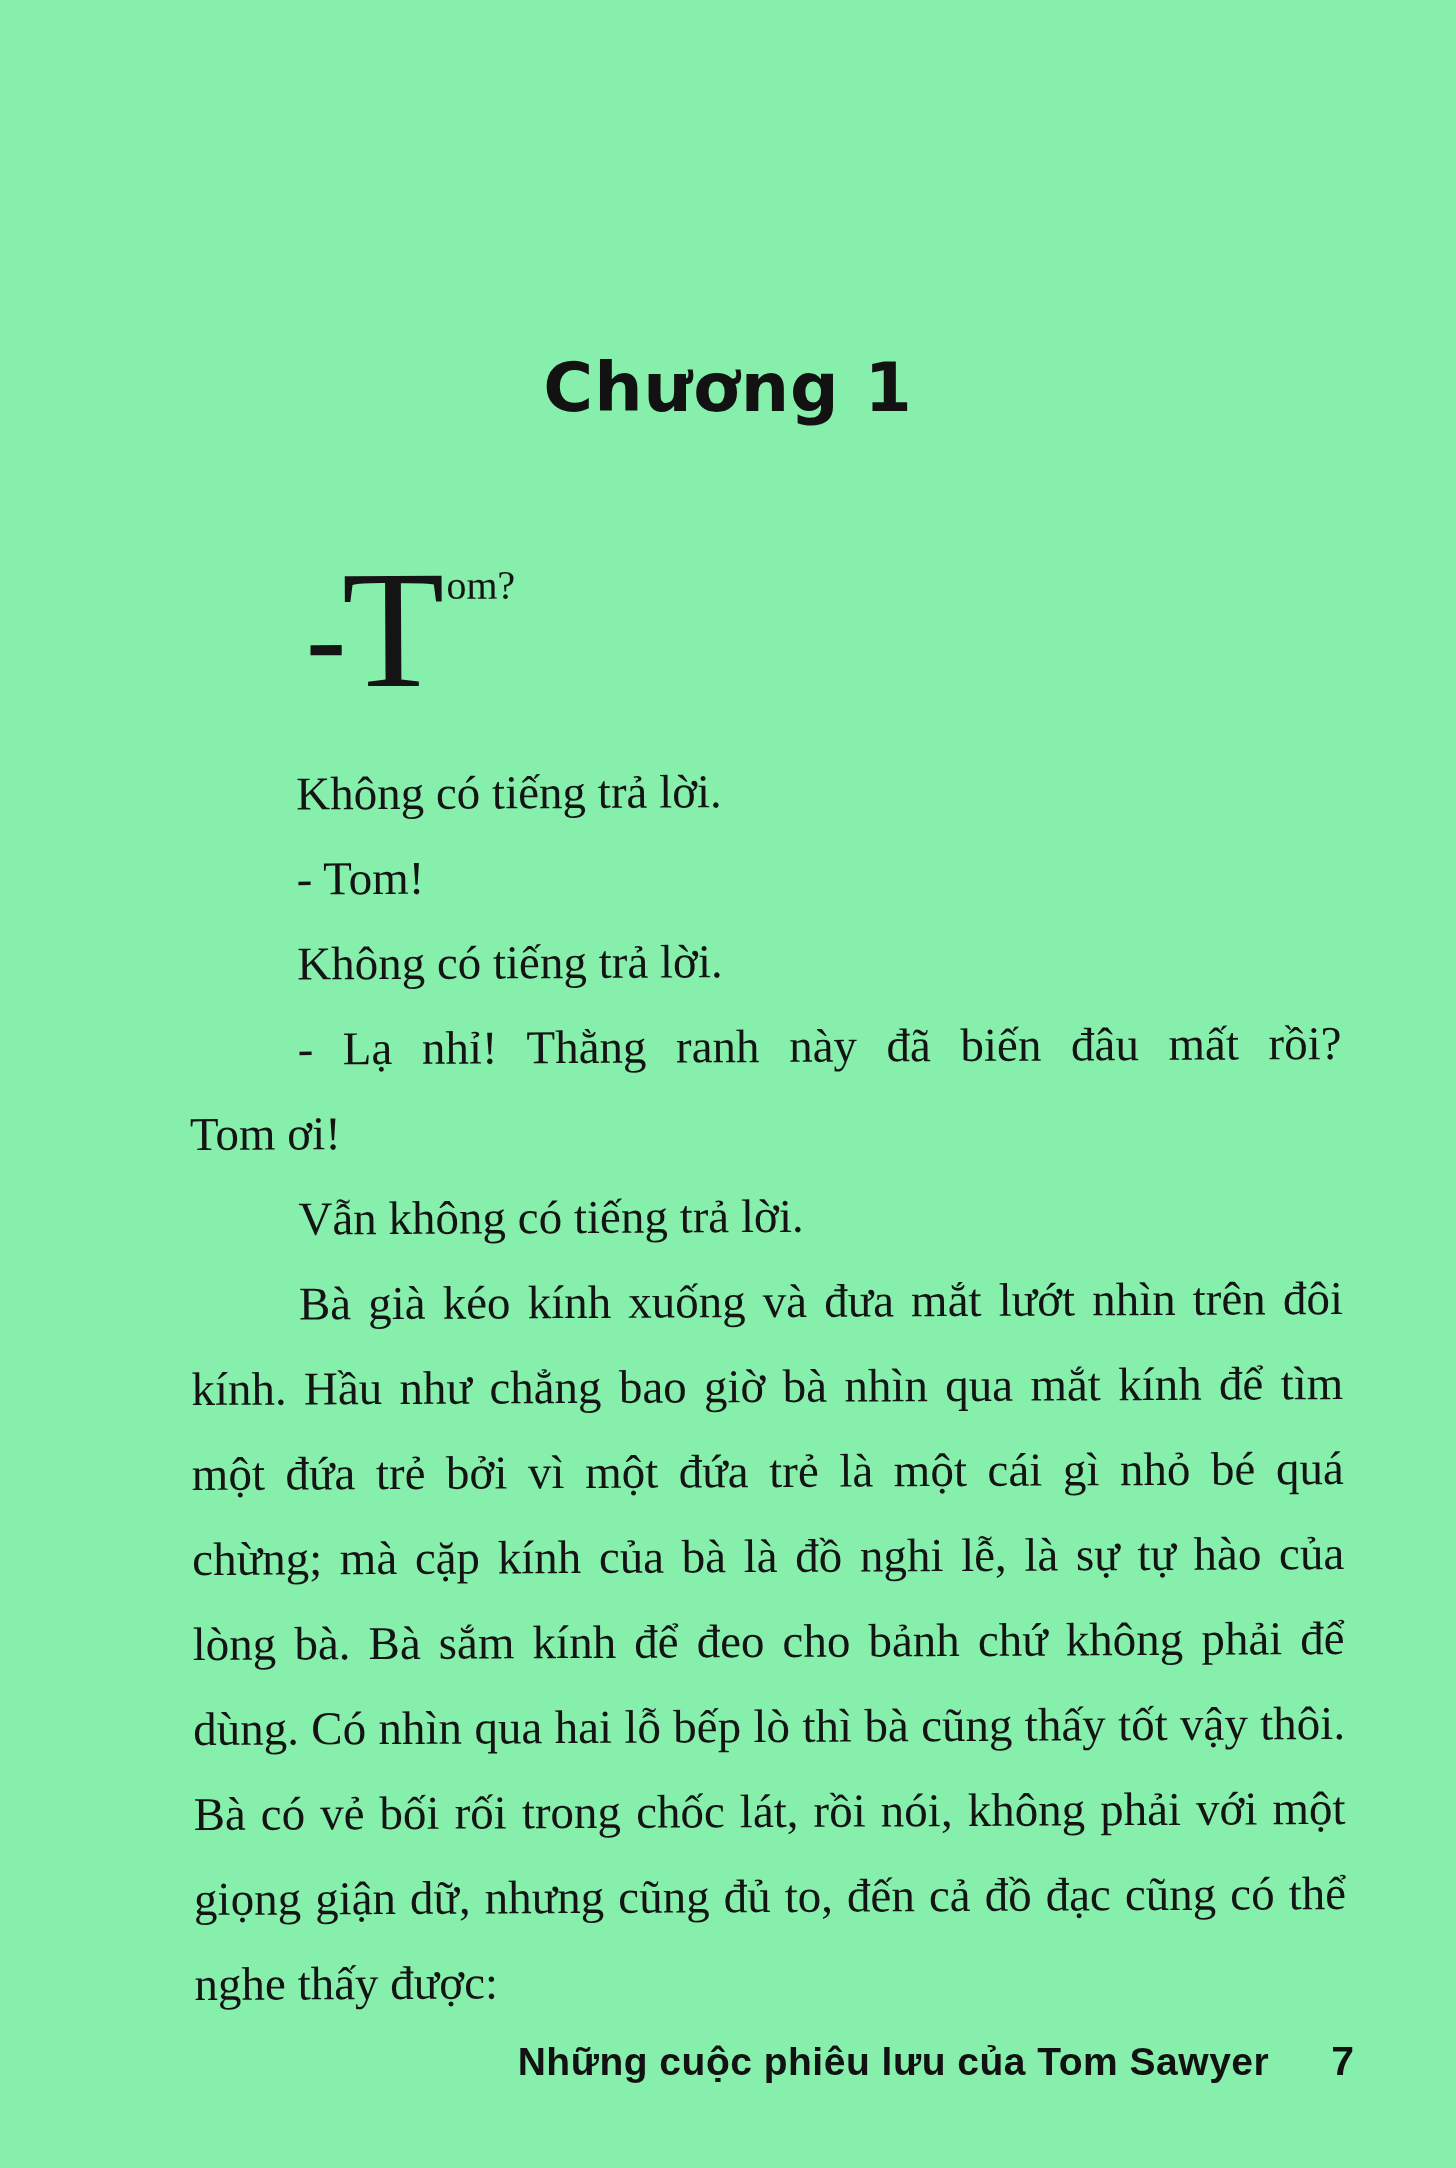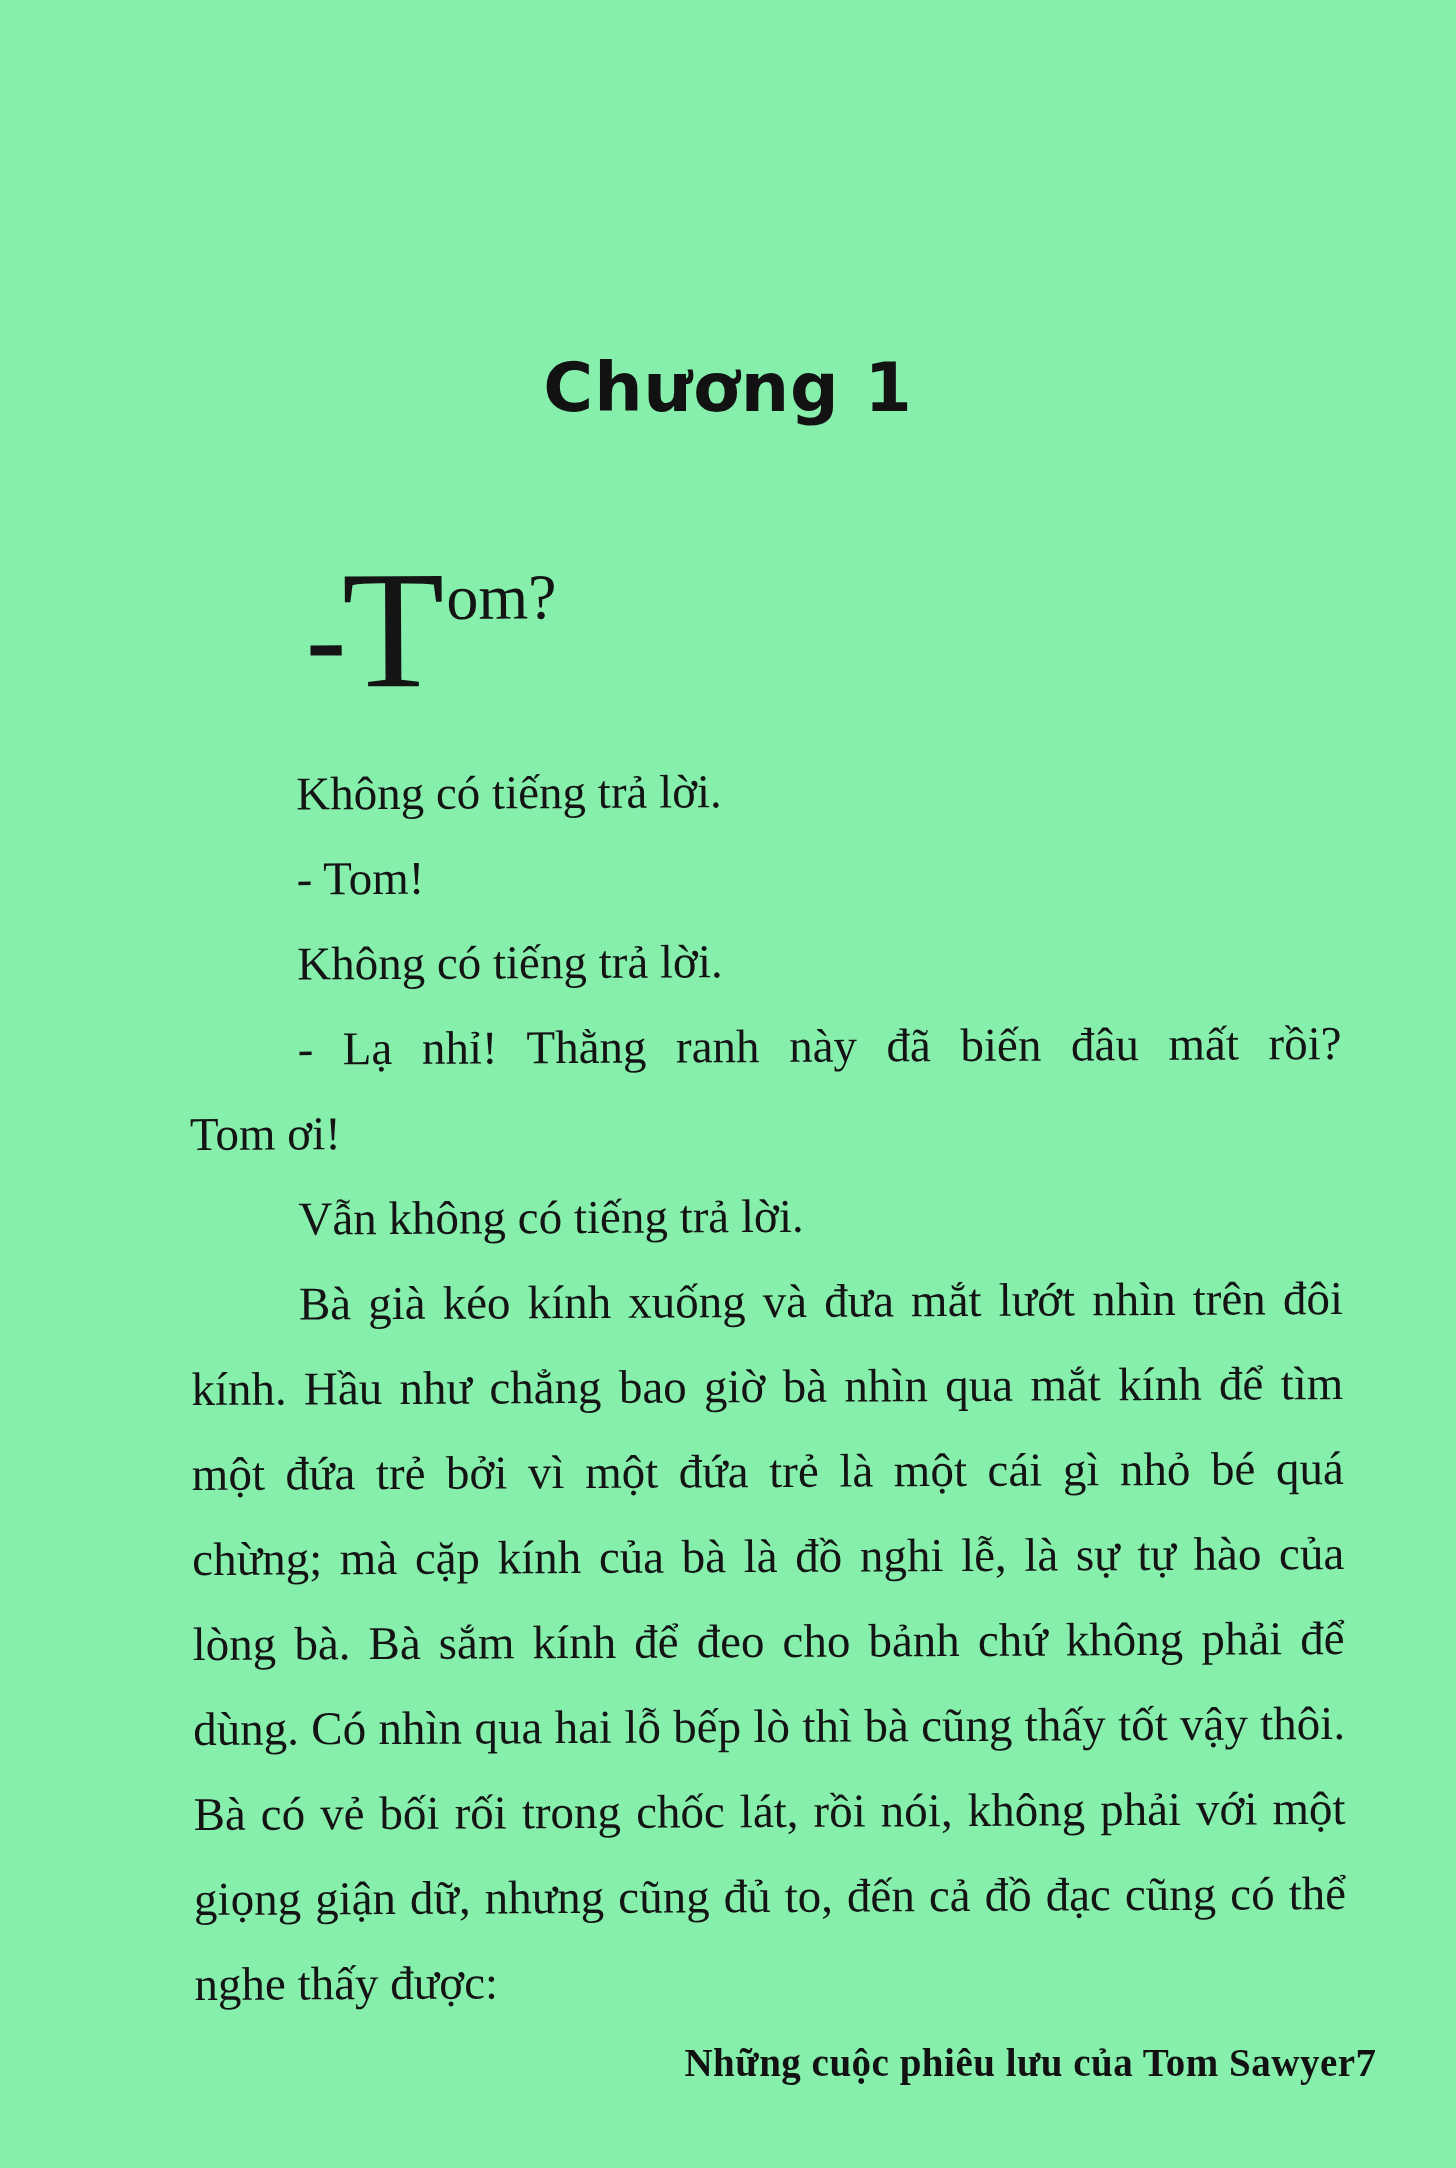--- a/index.html
+++ b/index.html
@@ -46,21 +46,21 @@
     margin-top: 30px;
     letter-spacing: -4px;
   }
   .opening .initial {
     font-size: 168px;
     line-height: 0.78;
     margin-top: 16px;
     font-weight: 500;
   }
   .opening .continuation {
-    font-size: 64px;
+    font-size: 40px;
     line-height: 1;
     margin-top: 18px;
     margin-left: 2px;
   }
   
   .body-text {
     position: absolute;
     top: 752px;
     left: 188px;
     width: 1152px;
@@ -82,23 +82,24 @@
   }
   
   .footer {
     position: absolute;
     top: 2038px;
     left: 0;
     width: 1456px;
     display: flex;
     justify-content: flex-end;
     align-items: baseline;
-    padding-right: 80px;
+    padding-right: 102px;
     box-sizing: border-box;
-    font-family: Liberation Serif, serif;
+    gap: 62px;
+    font-family: Liberation Sans, sans-serif;
     font-weight: 700;
     font-size: 39px;
     color: #121212;
   }
   .footer .book-title { letter-spacing: 0.5px; }
   .footer .page-number { font-size: 41px; }
 </style>
 </head>
 <body>
 

